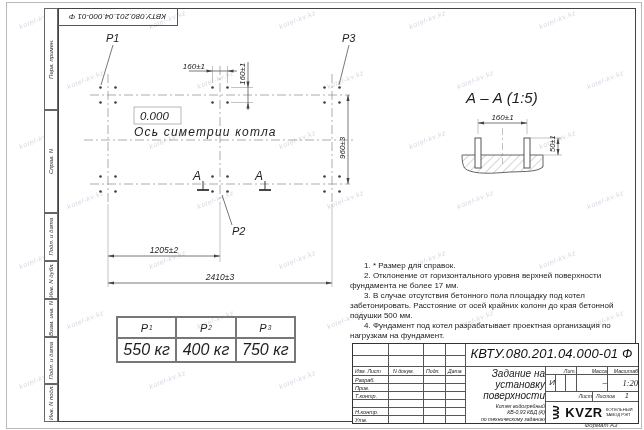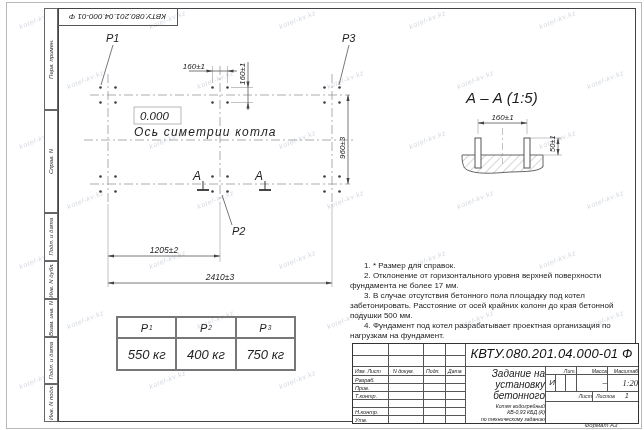--- a/index.html
+++ b/index.html
@@ -21,21 +21,21 @@
   
   .notes{position:absolute;left:350px;top:261px;width:288px;font-size:8px;
          line-height:10px;color:#222;}
   .note{margin:0;text-indent:14px;}
   
   .ltable{position:absolute;left:116px;top:316px;width:180px;border:1px solid #777;box-sizing:border-box;}
   .lrow{display:flex;}
   .lcell{width:60px;box-sizing:border-box;border:0.8px solid #777;display:flex;align-items:center;
          justify-content:center;font-style:italic;}
   .lhead{height:21px;font-size:11px;}
-  .lval{height:32px;font-size:13px;}
+  .lval{height:24px;font-size:16px;}
   .lcell sub{font-size:6.5px;margin-left:1px;}
   
   .tblock{position:absolute;left:352px;top:343px;width:285px;height:79px;border:1.4px solid #333;
           box-sizing:content-box;background:#fff;}
   .vline{position:absolute;width:0;border-left:0.8px solid #555;}
   .hline{position:absolute;height:0;border-top:0.8px solid #555;}
   .tb-text{position:absolute;font-style:italic;color:#222;white-space:nowrap;}
   .tb-center{text-align:right;}
   .docnum{position:absolute;left:112px;top:2px;width:173px;text-align:center;
           font-size:13px;font-style:italic;color:#111;letter-spacing:.2px;}
@@ -303,33 +303,43 @@
     <span class="tb-text" style="left:95px;top:23.5px;font-size:5.2px;">Дата</span>
 
     <span class="tb-text" style="left:2px;top:32.5px;font-size:5.5px;">Разраб.</span>
     <span class="tb-text" style="left:2px;top:40.5px;font-size:5.5px;">Пров.</span>
     <span class="tb-text" style="left:2px;top:48.5px;font-size:5.5px;">Т.контр.</span>
     <span class="tb-text" style="left:2px;top:64.5px;font-size:5.5px;">Н.контр.</span>
     <span class="tb-text" style="left:2px;top:72.5px;font-size:5.5px;">Утв.</span>
 
     <span class="tb-text tb-center" style="left:112px;top:24px;width:80px;font-size:10px;">Задание на</span>
     <span class="tb-text tb-center" style="left:112px;top:35px;width:80px;font-size:10px;">установку</span>
-    <span class="tb-text tb-center" style="left:112px;top:46px;width:80px;font-size:10px;">бетонного</span>
+    <span class="tb-text tb-center" style="left:112px;top:46px;width:80px;font-size:10px;">поверхности</span>
     <span class="tb-text tb-center" style="left:112px;top:58.5px;width:80px;font-size:5.2px;">Котел водогрейный</span>
     <span class="tb-text tb-center" style="left:112px;top:65px;width:80px;font-size:5.2px;">КВ-0,93 КБД (К)</span>
     <span class="tb-text tb-center" style="left:112px;top:71.5px;width:80px;font-size:5.2px;">по техническому заданию</span>
 
     <span class="tb-text tb-center" style="left:192px;top:23.5px;width:31px;font-size:5.2px;">Лит.</span>
     <span class="tb-text tb-center" style="left:223px;top:23.5px;width:31px;font-size:5.2px;">Масса</span>
     <span class="tb-text tb-center" style="left:254px;top:23.5px;width:31px;font-size:5.2px;">Масштаб</span>
     <span class="tb-text tb-center" style="left:192px;top:34px;width:10px;font-size:8px;">И</span>
     <span class="tb-text tb-center" style="left:223px;top:34px;width:31px;font-size:8px;">–</span>
     <span class="tb-text tb-center" style="left:254px;top:34px;width:31px;font-size:8.5px;font-family:Liberation Serif, serif;">1:20</span>
 
     <span class="tb-text tb-center" style="left:192px;top:49px;width:47px;font-size:5.2px;">Лист</span>
     <span class="tb-text" style="left:243px;top:49px;font-size:5.2px;">Листов</span>
     <span class="tb-text" style="left:272px;top:48px;font-size:6.5px;">1</span>
 
+    <div class="logo-cell">
+      <svg width="12" height="15" viewBox="0 0 10 15">
+        <path d="M2,1.5 C9,1.5 9,5.5 2,5.5 C9,5.5 9,9.5 2,9.5 C9,9.5 9,13.5 2,13.5" fill="none" stroke="#111" stroke-width="1.6"></path>
+      </svg>
+      <span class="logo-word">KVZR</span>
+      <span class="logo-caption">
+        <span>КОТЕЛЬНЫЙ</span>
+        <span>ЗАВОД РЭП</span>
+      </span>
+    </div>
   </div>
 
   <div class="format-label">Формат А3</div>
 
 </div>
 
 </body></html>

